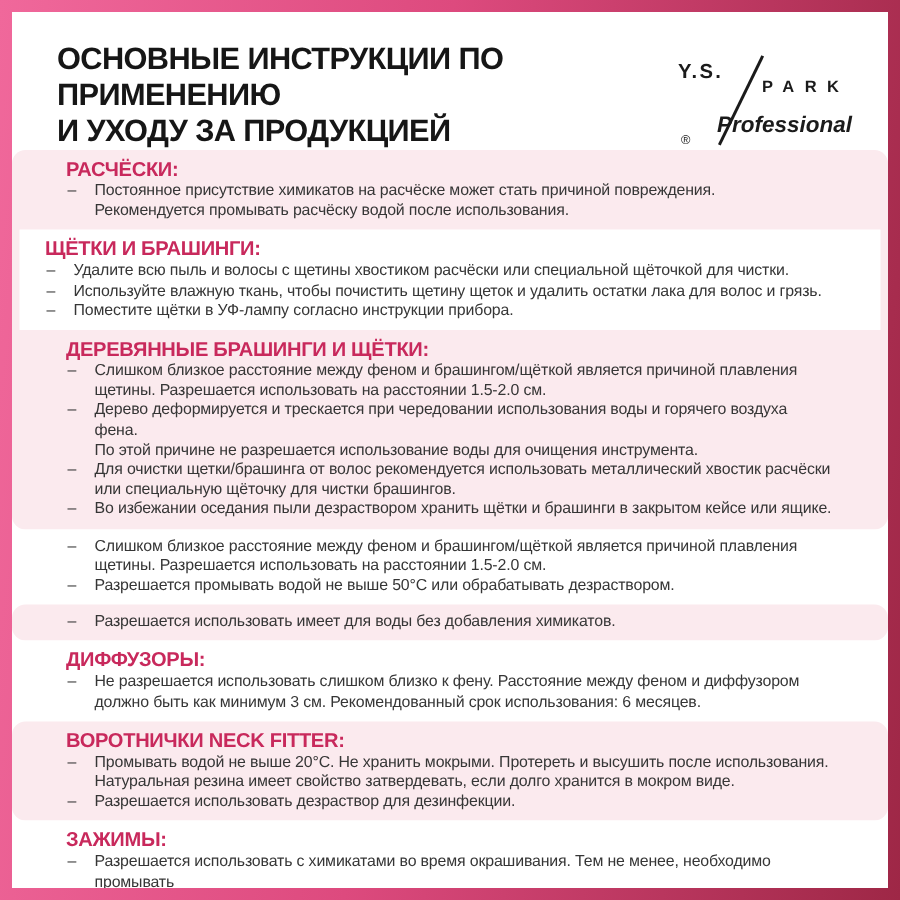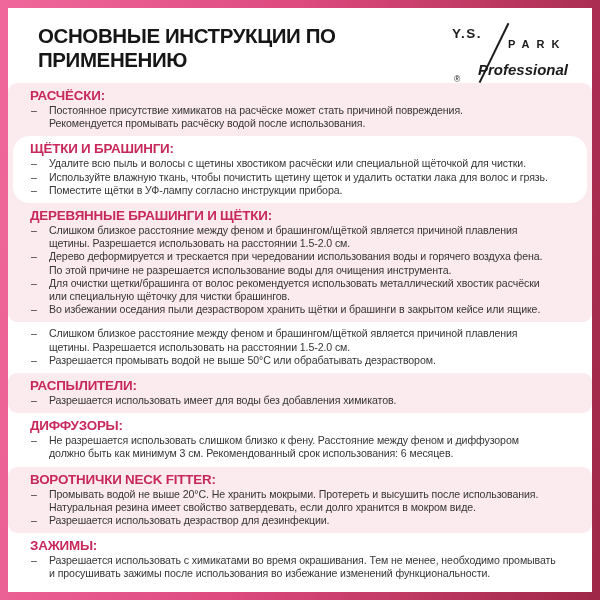--- a/index.html
+++ b/index.html
@@ -10,62 +10,63 @@
   }
   .frame{
     width:600px;height:600px;box-sizing:border-box;padding:8px;
     background:linear-gradient(97deg,#f0689b 0%,#dd4a7e 45%,#9e2746 100%);
   }
   .content{
     width:100%;height:100%;background:#ffffff;overflow:hidden;
   }
   
   .page-header{
-    display:flex;justify-content:space-between;align-items:flex-start;
-    padding:16px 22px 0 30px;height:75px;box-sizing:border-box;background:#fff;
+    display:flex;justify-content:space-between;align-items:flex-end;
+    padding:16px 22px 0 30px;height:92px;box-sizing:border-box;background:#fff;
   }
   .page-title{
     font-weight:bold;color:#161616;font-size:20.5px;line-height:1.17;letter-spacing:-0.4px;
   }
   
   .logo{position:relative;width:118px;height:60px;flex:none;margin-top:2px;}
   .logo-ys{position:absolute;left:0;top:0;font-size:13.5px;font-weight:bold;color:#1b1b1b;letter-spacing:1.5px;}
   .logo-park{position:absolute;left:56px;top:12px;font-size:11px;font-weight:bold;color:#1b1b1b;letter-spacing:7px;}
   .logo-slash{
     position:absolute;left:41px;top:-6px;width:2.4px;height:66px;
     background:#1b1b1b;transform:rotate(26deg);transform-origin:center;
   }
   .logo-prof{position:absolute;right:2px;bottom:8px;font-size:15px;font-weight:bold;font-style:italic;color:#1b1b1b;margin-top:44px;}
   .logo-reg{position:absolute;left:2px;bottom:2px;font-size:8.5px;color:#1b1b1b;}
   
   .sections{padding:0;}
   .band{background:#fbeaee;border-radius:9px;}
-  .section{padding:5px 22px 6px;box-sizing:border-box;}
+  .section{padding:5px 36px 6px;box-sizing:border-box;}
   .section.pink{background:#fbeaee;border-radius:9px;}
   .band .section.pink{background:transparent;border-radius:0;}
   .section.white{background:#ffffff;}
-  .band .section.white{border-radius:16px;margin:0 5px;padding-left:17px;padding-right:17px;}
+  .band .section.white{border-radius:0;margin:0 5px;padding-left:17px;padding-right:17px;}
   .section-heading{
     margin:0 0 1px 0;font-size:13.4px;font-weight:bold;color:#c8295c;
     line-height:15px;letter-spacing:-0.2px;
   }
   .item-list{margin:0;padding:0;list-style:none;}
   .item{display:flex;align-items:flex-start;font-size:10.6px;line-height:13.2px;color:#363636;letter-spacing:-0.1px;}
   .dash{width:18px;flex:none;padding-left:1px;}
   .item-text{flex:1;white-space:pre-line;overflow-wrap:break-word;}
 </style>
 </head>
 <body>
 
 <div class="frame">
   <div class="content">
 
     <header class="page-header">
       <div class="page-title">
         <div>ОСНОВНЫЕ ИНСТРУКЦИИ ПО ПРИМЕНЕНИЮ</div>
+        <div>И УХОДУ ЗА ПРОДУКЦИЕЙ</div>
       </div>
       <div class="logo">
         <span class="logo-ys">Y.S.</span>
         <span class="logo-slash"></span>
         <span class="logo-park">PARK</span>
         <span class="logo-prof">Professional</span>
         <span class="logo-reg">®</span>
       </div>
     </header>
 
@@ -140,21 +141,20 @@
   </li>
 
   <li class="item">
     <span class="dash">–</span>
     <span class="item-text">Разрешается промывать водой не выше 50°C или обрабатывать дезраствором.</span>
   </li>
 </ul>
   </section>
 
   <section class="section pink">
-    <h2 class="section-heading">РАСПЫЛИТЕЛИ:</h2>
     <ul class="item-list">
   <li class="item">
     <span class="dash">–</span>
     <span class="item-text">Разрешается использовать имеет для воды без добавления химикатов.</span>
   </li>
 </ul>
   </section>
 
   <section class="section white">
     <h2 class="section-heading">ДИФФУЗОРЫ:</h2>

